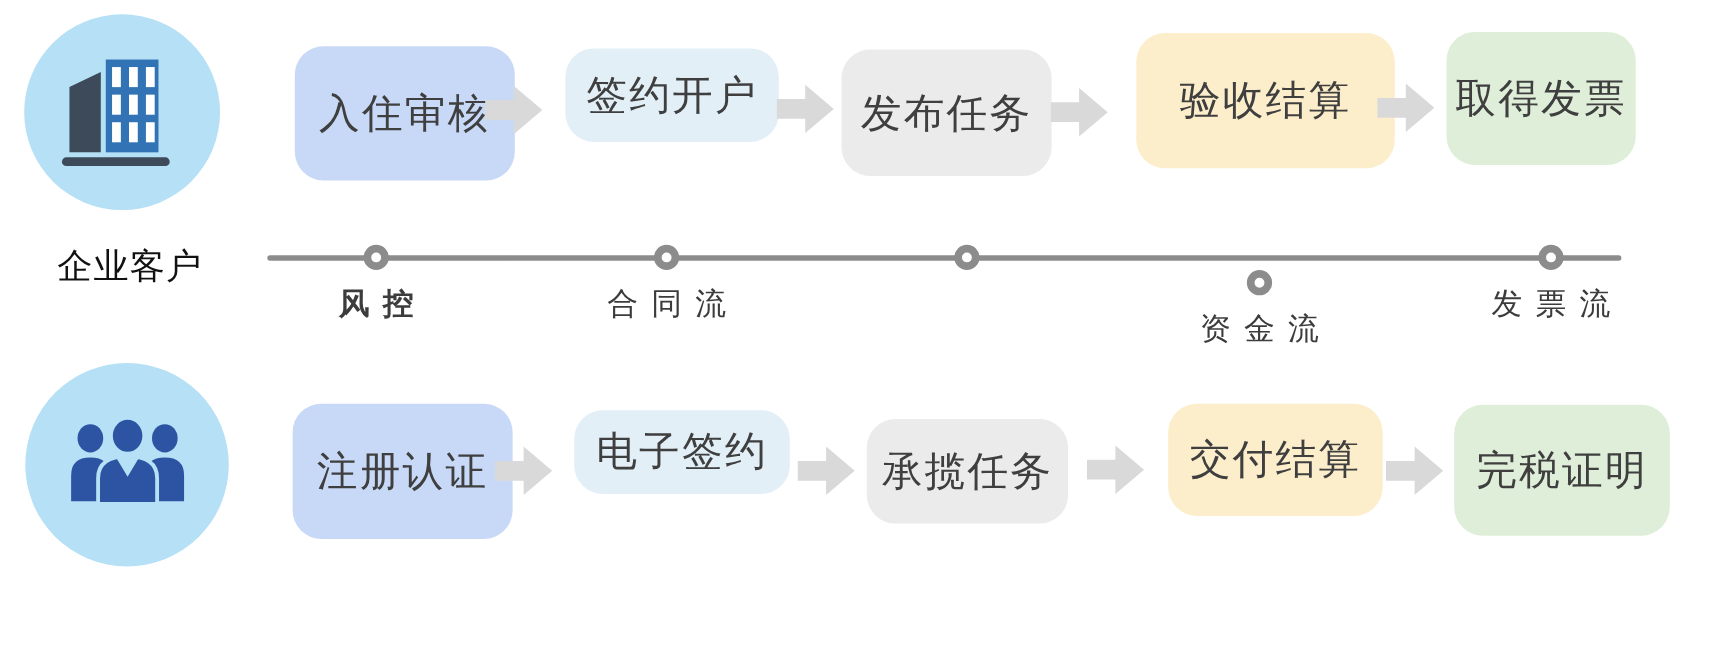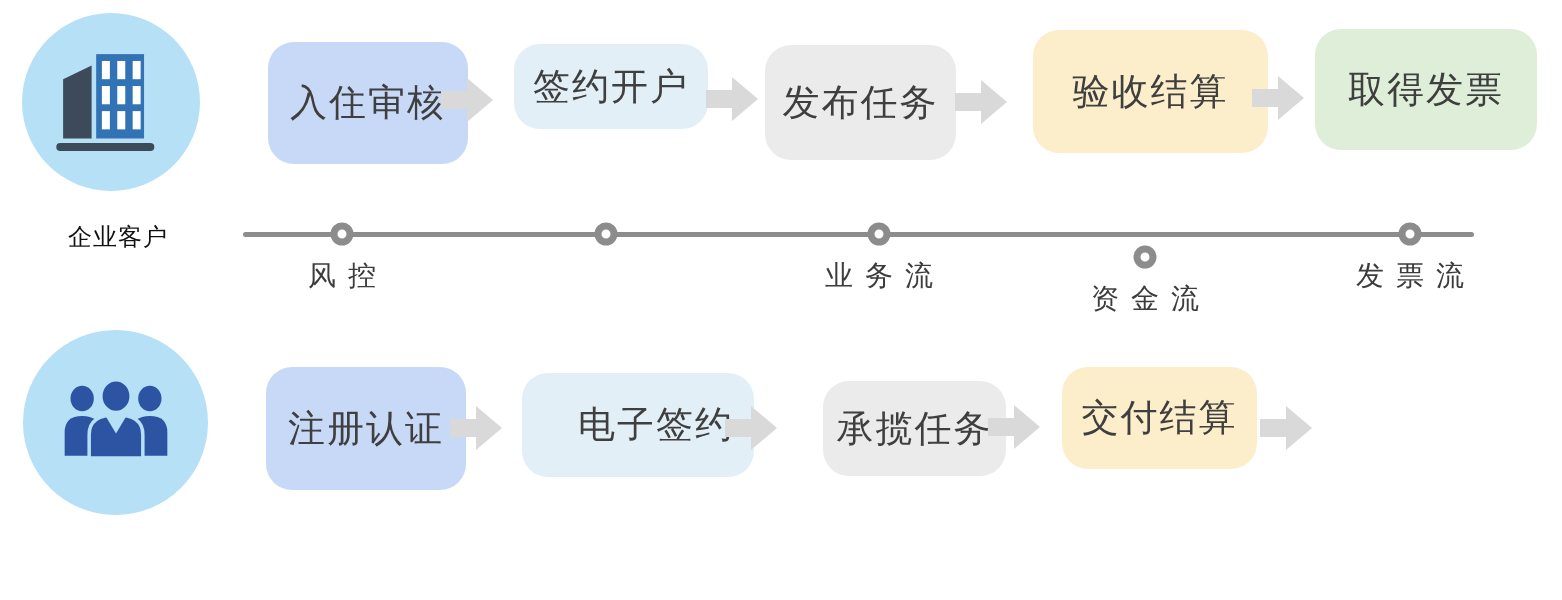--- a/index.html
+++ b/index.html
@@ -7,65 +7,65 @@
     position:relative;width:1562px;height:600px;background:#fff;overflow:hidden;
     font-family:"Liberation Sans","DejaVu Sans",sans-serif;
   }
   .actor-circle{
     position:absolute;border-radius:50%;background:var(--actor_circle_bg);
     display:flex;align-items:center;justify-content:center;
   }
   .actor-circle.top{left:22px;top:13px;width:178px;height:178px;}
   .actor-circle.bottom{left:23px;top:330px;width:185px;height:185px;}
   .actor-label{
-    position:absolute;font-size:24px;color:var(--actor_text);
+    position:absolute;font-size:32px;color:var(--actor_text);
     letter-spacing:1px;white-space:nowrap;transform:translateX(-50%);
   }
   .actor-label.top{left:118px;top:221px;}
   .actor-label.bottom{left:119px;top:540px;}
   .step{
     position:absolute;border-radius:26px;display:flex;align-items:center;justify-content:center;
     font-size:37px;letter-spacing:2px;color:var(--step_text);white-space:nowrap;
   }
   .bg1{background:var(--step_enroll_bg);margin-left:24px;}
   .bg2{background:var(--step_sign_bg);}
   .bg3{background:var(--step_task_bg);}
   .bg4{background:var(--step_settle_bg);}
   .bg5{background:var(--step_invoice_bg);}
   
   .t1{left:244px;top:42px;width:200px;height:122px;}
   .t2{left:514px;top:44px;width:194px;height:85px;}
   .t3{left:765px;top:45px;width:191px;height:115px;}
   .t4{left:1033px;top:30px;width:235px;height:123px;}
-  .t5{left:1315px;top:29px;width:222px;height:121px;}
+  .t5{left:1315px;top:29px;width:172px;height:121px;}
   
   .b1{left:242px;top:367px;width:200px;height:123px;}
-  .b2{left:522px;top:373px;width:196px;height:104px;padding-left:36px;}
-  .b3{left:788px;top:381px;width:183px;height:95px;margin-left:35px;}
+  .b2{left:522px;top:373px;width:196px;height:76px;}
+  .b3{left:788px;top:381px;width:183px;height:95px;}
   .b4{left:1062px;top:367px;width:195px;height:102px;}
   .b5{left:1322px;top:368px;width:196px;height:119px;}
   .arrow{position:absolute;width:52px;height:44px;}
   .a1{left:441px;top:78px;}  .a2{left:706px;top:77px;}
   .a3{left:955px;top:80px;}  .a4{left:1252px;top:76px;}
   .a5{left:450px;top:406px;} .a6{left:725px;top:406px;}
   .a7{left:988px;top:405px;} .a8{left:1260px;top:406px;}
   .tl-line{
     position:absolute;left:243px;top:232px;width:1231px;height:5px;
     background:var(--timeline_gray);border-radius:2.5px;
   }
   .tl-dot{
     position:absolute;width:9px;height:9px;background:#fff;
     border:7px solid var(--timeline_gray);border-radius:50%;
     top:234px;transform:translate(-50%,-50%);
   }
   .tl-label{
     position:absolute;top:257px;font-size:28px;color:var(--timeline_text);
     letter-spacing:12px;padding-left:12px;white-space:nowrap;transform:translateX(-50%);
   }
-  .d1{left:342px;} .d2{left:606px;} .d3{left:879px;} .d4{left:1145px;margin-top:23px;} .d5{left:1410px;}
+  .d1{left:342px;font-weight:bold;} .d2{left:606px;} .d3{left:879px;} .d4{left:1145px;margin-top:23px;} .d5{left:1410px;}
   .icon-building{width:118px;height:114px;}
   .icon-users{width:122px;height:84px;}
 </style>
 </head>
 <body>
 
 <div class="canvas">
 
   <div class="actor-circle top">
     <svg class="icon-building" viewBox="0 0 100 100">
@@ -114,21 +114,21 @@
       <path d="M0,13 L26,13 L26,0 L52,22 L26,44 L26,31 L0,31 Z" style="fill:var(--arrow_gray)"></path>
     </svg>
 
   <div class="tl-line"></div>
   <div class="tl-dot d1"></div>
   <div class="tl-dot d2"></div>
   <div class="tl-dot d3"></div>
   <div class="tl-dot d4"></div>
   <div class="tl-dot d5"></div>
   <div class="tl-label d1">风控</div>
-  <div class="tl-label d3">业务流</div>
+  <div class="tl-label d2">合同流</div>
   <div class="tl-label d4">资金流</div>
   <div class="tl-label d5">发票流</div>
 
   <div class="actor-circle bottom">
     <svg class="icon-users" viewBox="0 0 100 72">
       <ellipse cx="21" cy="15" rx="10" ry="11" style="fill:var(--people_blue)"></ellipse>
       <path d="M6,64 L6,44 Q6,30 21,30 Q36,30 36,44 L36,64 Z" style="fill:var(--people_blue)"></path>
       <ellipse cx="79" cy="15" rx="10" ry="11" style="fill:var(--people_blue)"></ellipse>
       <path d="M64,64 L64,44 Q64,30 79,30 Q94,30 94,44 L94,64 Z" style="fill:var(--people_blue)"></path>
       <ellipse cx="50" cy="13" rx="13" ry="14" style="fill:var(--people_blue);stroke:var(--actor_circle_bg);stroke-width:3"></ellipse>
@@ -142,20 +142,23 @@
     </div>
   <div class="step bg2 b2">
       <span>电子签约</span>
     </div>
   <div class="step bg3 b3">
       <span>承揽任务</span>
     </div>
   <div class="step bg4 b4">
       <span>交付结算</span>
     </div>
+  <div class="step bg5 b5">
+      <span>完税证明</span>
+    </div>
 
   <svg class="arrow a5" viewBox="0 0 52 44">
       <path d="M0,13 L26,13 L26,0 L52,22 L26,44 L26,31 L0,31 Z" style="fill:var(--arrow_gray)"></path>
     </svg>
   <svg class="arrow a6" viewBox="0 0 52 44">
       <path d="M0,13 L26,13 L26,0 L52,22 L26,44 L26,31 L0,31 Z" style="fill:var(--arrow_gray)"></path>
     </svg>
   <svg class="arrow a7" viewBox="0 0 52 44">
       <path d="M0,13 L26,13 L26,0 L52,22 L26,44 L26,31 L0,31 Z" style="fill:var(--arrow_gray)"></path>
     </svg>

